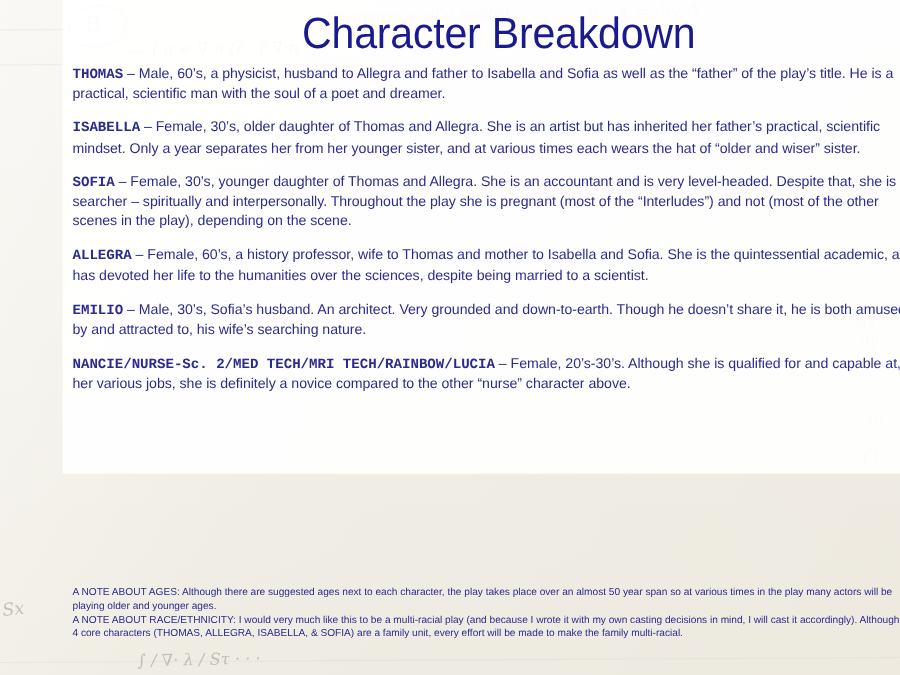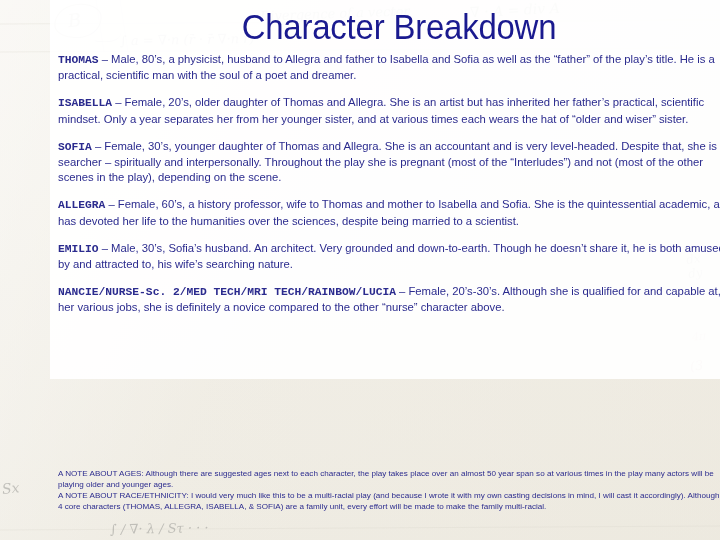--- a/index.html
+++ b/index.html
@@ -168,22 +168,22 @@
       <div class="hw red" style="left: 690px; top: 358px; font-size: 13px; transform: rotate(-6deg);">(3</div>
       <div class="hw" style="left: 2px; top: 480px; font-size: 14px; transform: rotate(-6deg);">Sx</div>
       <div class="hw" style="left: 110px; top: 521px; font-size: 13px; transform: rotate(-1deg);">∫  /  ∇· λ  /  Sτ · · ·</div>
     </div>
 
   <div class="card">
 
     <div class="title">Character Breakdown</div>
 
     <div class="body" id="entries-container">
-        <p class="entry"><span class="nm">THOMAS</span><span> – Male, 80’s, a physicist, husband to Allegra and father to Isabella and Sofia as well as the “father” of the play’s title. He is a practical, scientific man with the soul of a poet and dreamer.</span></p>
-        <p class="entry"><span class="nm">ISABELLA</span><span> – Female, 20’s, older daughter of Thomas and Allegra. She is an artist but has inherited her father’s practical, scientific mindset. Only a year separates her from her younger sister, and at various times each wears the hat of “older and wiser” sister.</span></p>
+        <p class="entry"><span class="nm">THOMAS</span><span> – Male, 60’s, a physicist, husband to Allegra and father to Isabella and Sofia as well as the “father” of the play’s title. He is a practical, scientific man with the soul of a poet and dreamer.</span></p>
+        <p class="entry"><span class="nm">ISABELLA</span><span> – Female, 30’s, older daughter of Thomas and Allegra. She is an artist but has inherited her father’s practical, scientific mindset. Only a year separates her from her younger sister, and at various times each wears the hat of “older and wiser” sister.</span></p>
         <p class="entry"><span class="nm">SOFIA</span><span> – Female, 30’s, younger daughter of Thomas and Allegra. She is an accountant and is very level-headed. Despite that, she is a searcher – spiritually and interpersonally. Throughout the play she is pregnant (most of the “Interludes”) and not (most of the other scenes in the play), depending on the scene.</span></p>
         <p class="entry"><span class="nm">ALLEGRA</span><span> – Female, 60’s, a history professor, wife to Thomas and mother to Isabella and Sofia. She is the quintessential academic, and has devoted her life to the humanities over the sciences, despite being married to a scientist.</span></p>
         <p class="entry"><span class="nm">EMILIO</span><span> – Male, 30’s, Sofia’s husband. An architect. Very grounded and down-to-earth. Though he doesn’t share it, he is both amused by and attracted to, his wife’s searching nature.</span></p>
         <p class="entry"><span class="nm">NANCIE/NURSE-Sc. 2/MED TECH/MRI TECH/RAINBOW/LUCIA</span><span> – Female, 20’s-30’s. Although she is qualified for and capable at, her various jobs, she is definitely a novice compared to the other “nurse” character above.</span></p>
       </div>
 
     <div class="notes" id="notes-container">
         <p><span class="nm">A NOTE ABOUT AGES:</span><span> Although there are suggested ages next to each character, the play takes place over an almost 50 year span so at various times in the play many actors will be playing older and younger ages.</span></p>
         <p><span class="nm">A NOTE ABOUT RACE/ETHNICITY:</span><span> I would very much like this to be a multi-racial play (and because I wrote it with my own casting decisions in mind, I will cast it accordingly). Although the 4 core characters (THOMAS, ALLEGRA, ISABELLA, &amp; SOFIA) are a family unit, every effort will be made to make the family multi-racial.</span></p>
       </div>

